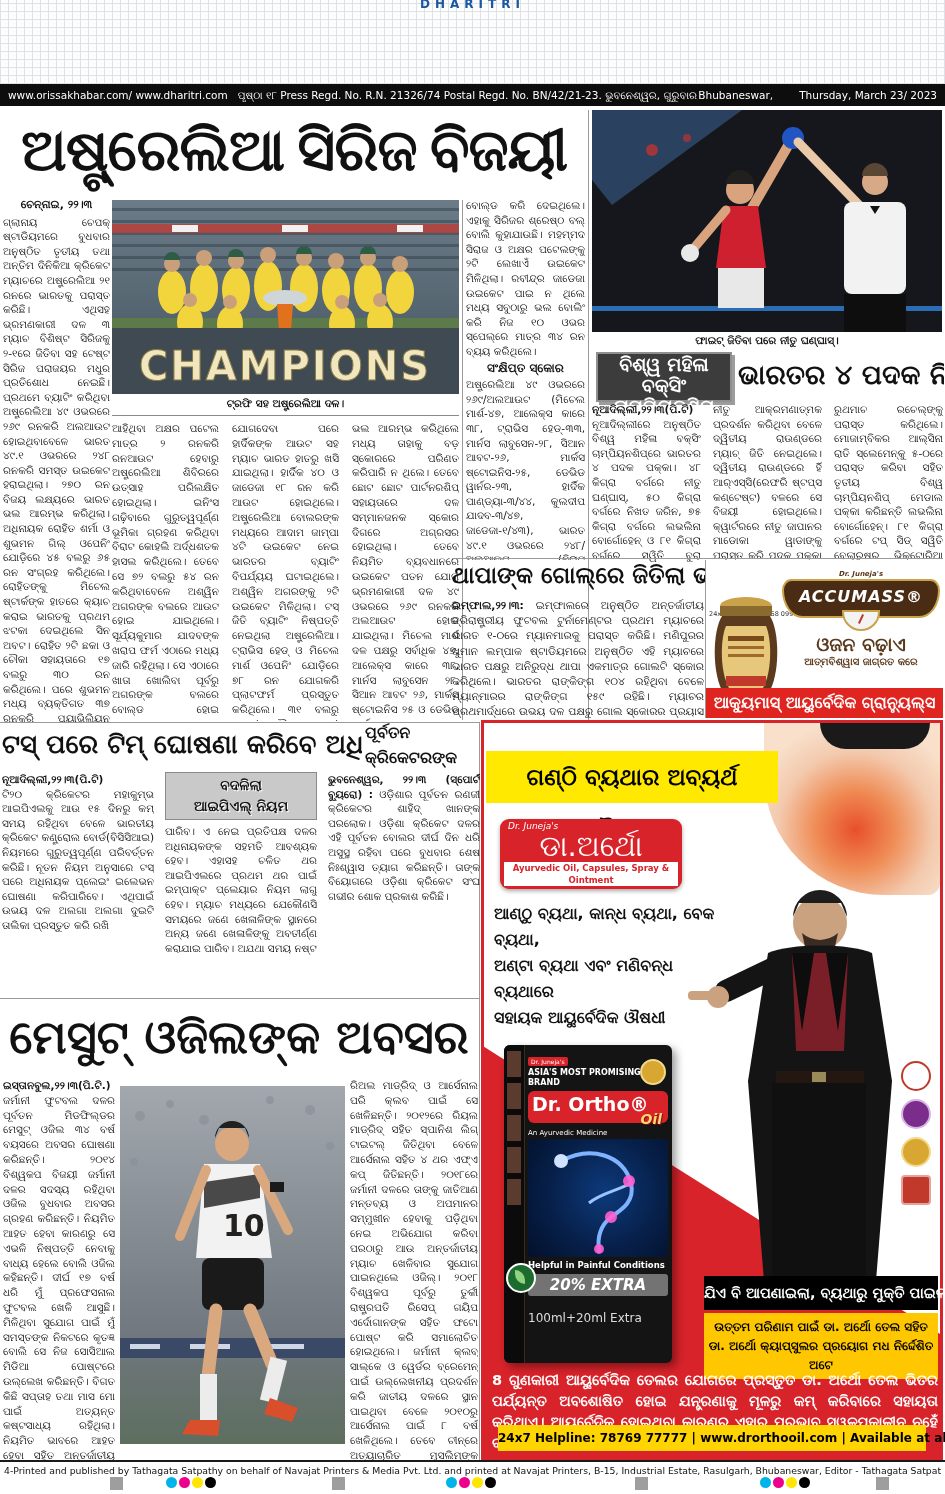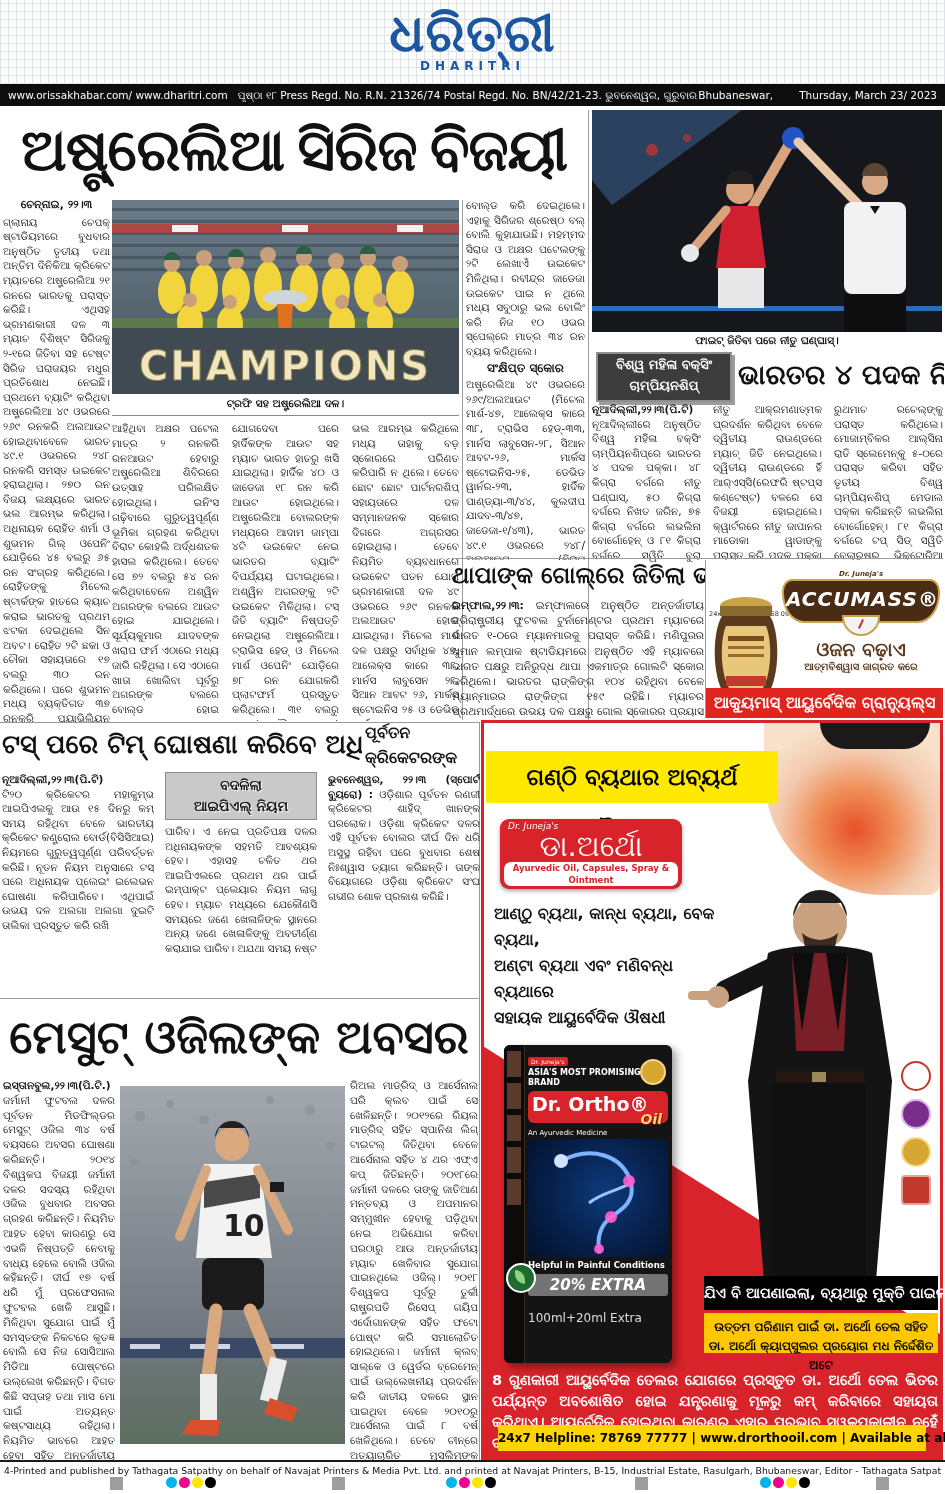--- a/index.html
+++ b/index.html
@@ -25,33 +25,33 @@
   .photo1{left:112px;top:200px;width:347px;height:194px;background:#36424b;}
   .cap1{left:112px;top:397px;width:347px;height:15px;text-align:center;font-size:10.5px;font-weight:600;}
   .hr1{left:112px;top:415px;width:347px;height:1px;}
   .cols3{left:112px;top:421px;width:347px;height:300px;display:flex;gap:13px;font-size:10.5px;line-height:14.8px;}
   .cols3 > div{flex:1;overflow:hidden;}
   .colM{left:466px;top:198px;width:119px;height:362px;font-size:10.5px;line-height:14.6px;}
   .score-head{display:block;text-align:center;font-weight:bold;font-size:12px;margin:2px 0;}
   
   .photo2{left:592px;top:110px;width:350px;height:222px;background:#15171c;}
   .cap2{left:592px;top:334px;width:350px;height:15px;text-align:center;font-size:10.5px;font-weight:600;}
-  .badge{left:596px;top:352px;width:132px;height:46px;background:#3c3c3c;border:2px solid #8f8f8f;box-shadow:3px 3px 0 #9c9c9c;color:#fff;text-align:center;font-weight:bold;font-size:13px;line-height:21px;}
+  .badge{left:596px;top:352px;width:132px;height:46px;background:#3c3c3c;border:2px solid #8f8f8f;box-shadow:3px 3px 0 #9c9c9c;color:#fff;text-align:center;font-weight:bold;font-size:19px;line-height:21px;}
   .h1-box{left:738px;top:350px;width:206px;height:50px;font-size:27px;font-weight:bold;line-height:50px;white-space:nowrap;}
   .boxcols{left:592px;top:402px;width:351px;height:160px;display:flex;gap:12px;font-size:10.5px;line-height:14.6px;}
   .boxcols > div{flex:1;overflow:hidden;}
   
   .h2-foot{left:452px;top:562px;width:253px;height:34px;font-size:23px;font-weight:bold;white-space:nowrap;}
   .footbody{left:452px;top:598px;width:252px;height:120px;font-size:10.8px;line-height:15.2px;}
   
   .accu{left:706px;top:560px;width:237px;height:158px;background:#fff;}
   .accu-help{position:absolute;left:3px;top:2px;font-size:6.5px;color:#333;margin-top:48px;}
   .accu-brandwrap{position:absolute;left:76px;top:10px;width:158px;text-align:center;}
   .accu-small{font-size:7px;color:#5b3a1e;font-weight:bold;font-style:italic;}
-  .accu-logo{margin-top:1px;background:#4a2c14;color:#fff;border-radius:10px 10px 22px 22px/12px 12px 30px 30px;font-weight:bold;font-style:italic;font-size:20px;letter-spacing:1px;padding:6px 2px 10px;border:2px solid #caa24a;}
+  .accu-logo{margin-top:1px;background:#4a2c14;color:#fff;border-radius:10px 10px 22px 22px/12px 12px 30px 30px;font-weight:bold;font-style:italic;font-size:16px;letter-spacing:1px;padding:6px 2px 10px;border:2px solid #caa24a;}
   .accu-scale{width:34px;height:17px;background:#f3f3f3;border:2px solid #caa24a;border-radius:0 0 34px 34px;margin:-8px auto 0;position:relative;}
   .accu-scale:after{content:"";position:absolute;left:16px;top:2px;width:2px;height:10px;background:#c0392b;transform:rotate(25deg);}
   .accu-tag1{font-size:19px;font-weight:bold;color:#5b3a1e;margin-top:2px;}
   .accu-tag2{font-size:10px;font-weight:bold;color:#5b3a1e;}
   .accu-banner{position:absolute;left:0;bottom:0;width:100%;height:30px;background:#e02520;color:#fff;font-weight:bold;font-size:16px;text-align:center;line-height:30px;}
   
   .h2-toss{left:2px;top:724px;width:360px;height:40px;font-size:26px;font-weight:bold;line-height:40px;white-space:nowrap;}
   .h3-obit{left:365px;top:720px;width:114px;height:52px;font-size:16px;font-weight:bold;line-height:25px;}
   .cols4{left:2px;top:772px;width:478px;height:226px;display:flex;gap:11px;font-size:10.5px;line-height:14.6px;}
   .cols4 > div{flex:1;overflow:hidden;}
@@ -63,24 +63,24 @@
   .ozilR{left:350px;top:1078px;width:128px;height:384px;font-size:10.5px;line-height:14.8px;}
   
   .ortho{left:481px;top:720px;width:462px;height:742px;background:#fff;border:3px solid #d8232a;box-sizing:border-box;}
   .ortho-red{position:absolute;left:0;top:0;width:100%;height:100%;background:#d8232a;clip-path:polygon(0 44%,100% 83%,100% 100%,0 100%);}
   .knee{position:absolute;right:0;top:0;width:176px;height:172px;border-radius:0 0 12px 120px;background:radial-gradient(circle at 52% 62%,#e8502a 0%,#ef8c55 28%,#f3c9ad 55%,#f8e0ca 78%);overflow:hidden;}
   .knee .short{position:absolute;right:10px;top:0;width:110px;height:26px;background:#1a1a1a;border-radius:0 0 40px 40px;}
   .o-banner{position:absolute;left:2px;top:28px;width:292px;height:52px;background:#ffe900;color:#000;font-weight:bold;font-size:23px;text-align:center;line-height:52px;}
   .o-logo{position:absolute;left:16px;top:96px;width:182px;height:70px;background:#d8232a;border-radius:9px;box-shadow:0 2px 4px rgba(0,0,0,.35);text-align:center;color:#fff;}
   .o-logo .sm{display:block;text-align:left;font-size:9px;font-style:italic;padding:2px 0 0 8px;}
   .o-logo .big{display:block;font-size:29px;font-weight:normal;line-height:30px;}
-  .o-logo .strip{position:absolute;left:4px;bottom:3px;right:4px;background:#fff;color:#d8232a;font-size:8.5px;font-weight:bold;line-height:12px;border-radius:7px;}
+  .o-logo .strip{position:absolute;left:4px;bottom:3px;right:4px;background:#fff;color:#d8232a;font-size:8.5px;font-weight:bold;line-height:12px;border-radius:0;}
   .o-body{position:absolute;left:10px;top:178px;width:235px;font-size:16px;font-weight:bold;line-height:26px;color:#111;}
   .o-slogan{position:absolute;left:220px;top:553px;width:234px;height:34px;background:#000;color:#fff;font-weight:bold;font-size:14.5px;text-align:center;line-height:34px;white-space:nowrap;}
-  .o-note{position:absolute;left:220px;top:590px;width:234px;height:40px;background:#ffc700;color:#000;font-weight:bold;font-size:12px;text-align:center;line-height:19px;padding-top:5px;box-sizing:border-box;}
+  .o-note{position:absolute;left:220px;top:590px;width:234px;height:66px;background:#ffc700;color:#000;font-weight:bold;font-size:12px;text-align:center;line-height:19px;padding-top:5px;box-sizing:border-box;}
   .o-para{position:absolute;left:8px;top:647px;width:446px;color:#fff;font-weight:bold;font-size:14.5px;line-height:21px;text-align:justify;}
   .o-help{position:absolute;left:14px;bottom:8px;width:428px;height:26px;background:#ffd400;color:#000;font-size:12px;text-align:center;line-height:26px;font-weight:bold;white-space:nowrap;}
   .o-box{position:absolute;left:20px;top:322px;width:168px;height:318px;background:#141414;border-radius:6px;box-shadow:4px 4px 8px rgba(0,0,0,.4);color:#fff;overflow:hidden;}
   .o-box .side{position:absolute;left:0;top:0;width:20px;height:100%;background:#0b0b0b;border-right:1px solid #3a2a20;}
   .o-box .side i{display:block;width:14px;height:26px;background:#5a3b2e;margin:6px auto;}
   .o-box .inner{position:absolute;left:24px;top:4px;right:4px;}
   .o-box .dj{display:inline-block;background:#d8232a;font-size:6px;padding:1px 3px;border-radius:2px;}
   .o-box .asia{font-size:8px;font-weight:bold;line-height:10px;}
   .o-box .star{position:absolute;right:2px;top:10px;width:22px;height:22px;border-radius:50%;background:#d8a731;border:2px solid #f4d98b;}
   .o-box .brandbar{margin-top:3px;background:#d8232a;border-radius:6px;padding:2px 4px 8px;position:relative;}
@@ -111,21 +111,20 @@
   .c{background:#00b4ea}.m{background:#ec008c}.y{background:#ffe600}.k{background:#000}
   .vline{width:1px;background:#9a9a9a;}
   .hline{height:1px;background:#9a9a9a;}
 </style>
 </head>
 <body>
 
 <div class="page">
 
   <div class="abs masthead">
-    <div class="logo-odia">ଧରିତ୍ରୀ</div>
     <div class="logo-latin">DHARITRI</div>
   </div>
 
   <div class="abs infobar">
     <span>www.orissakhabar.com/ www.dharitri.com</span>
     <span class="mid">ପୃଷ୍ଠା ୧୮   Press Regd. No. R.N. 21326/74 Postal Regd. No. BN/42/21-23.    ଭୁବନେଶ୍ୱର, ଗୁରୁବାର, ମାର୍ଚ୍ଚ ୨୩/୨୦୨୩</span>
     <span style="margin-right:26px;">Bhubaneswar,</span>
     <span>Thursday, March 23/ 2023</span>
   </div>
 

